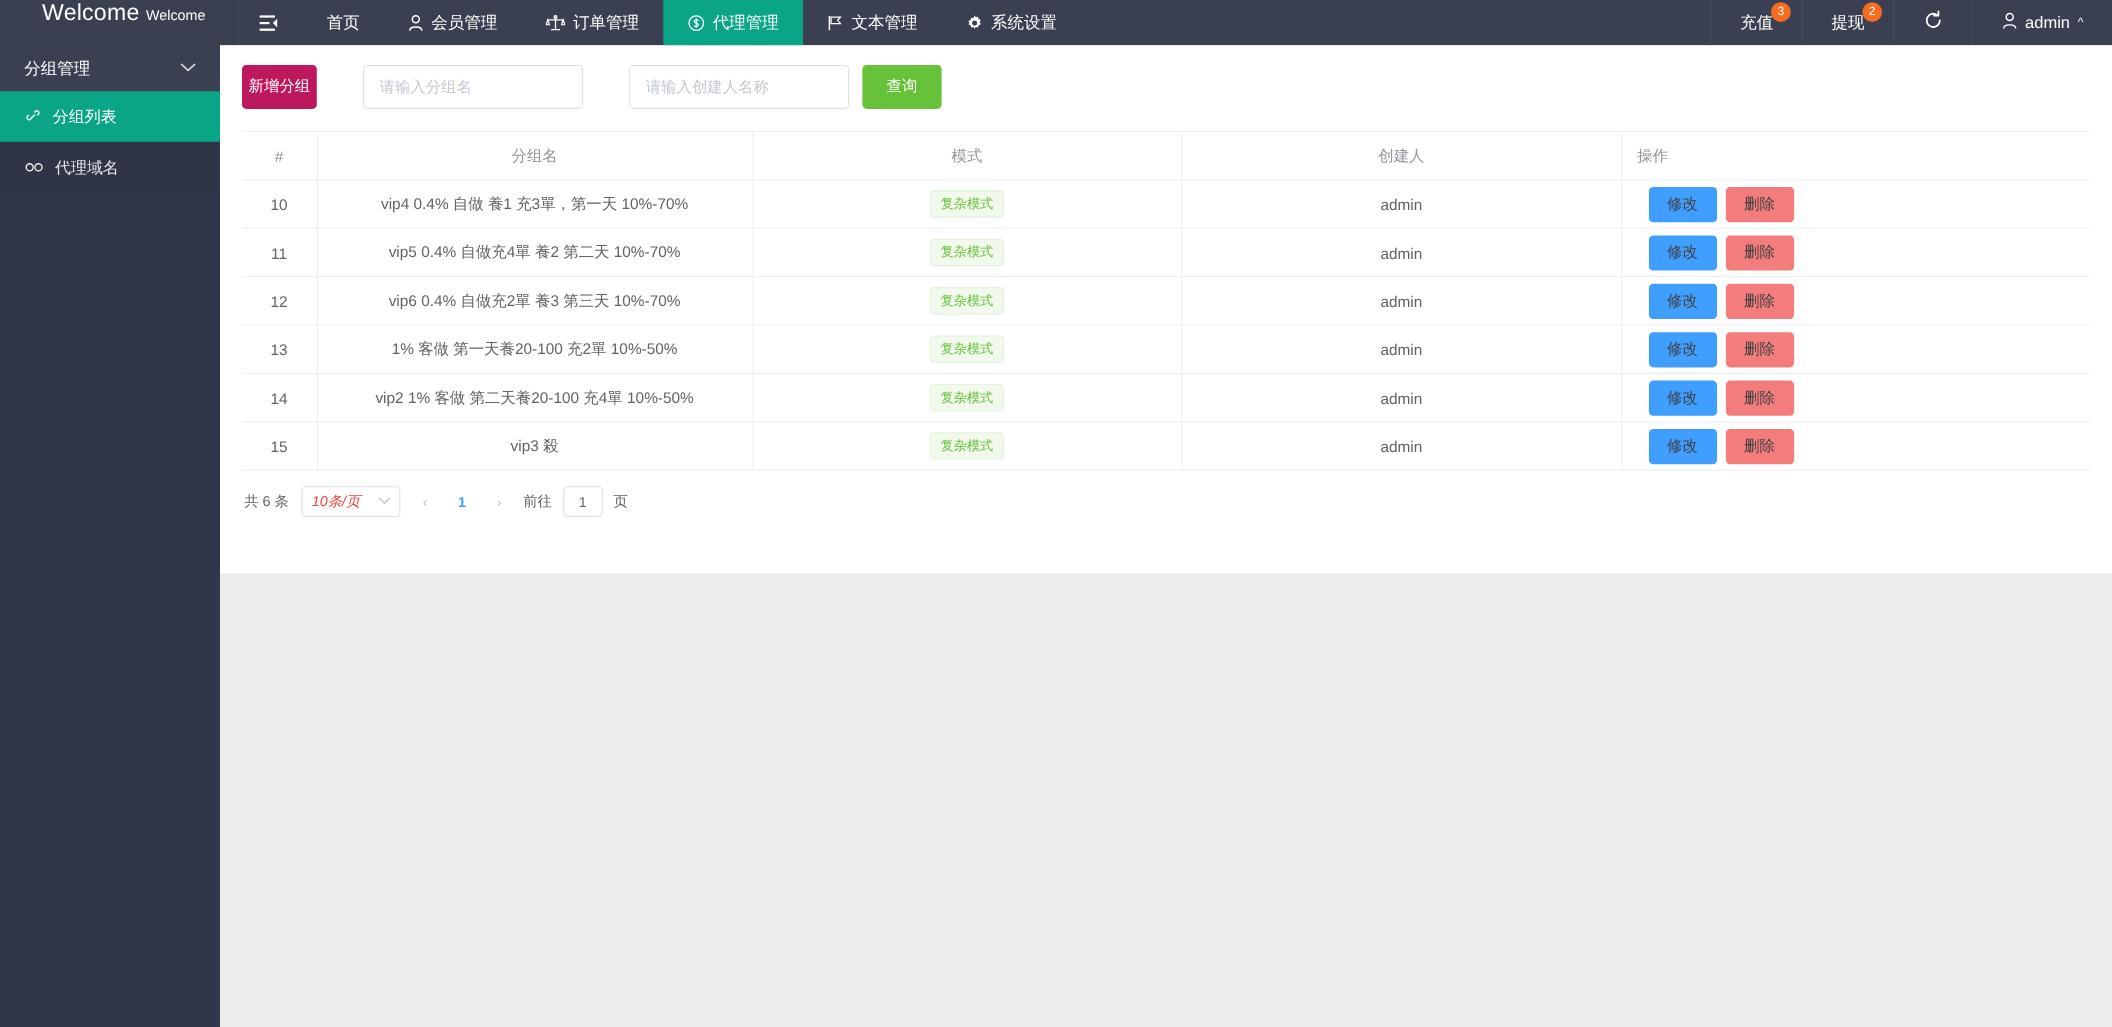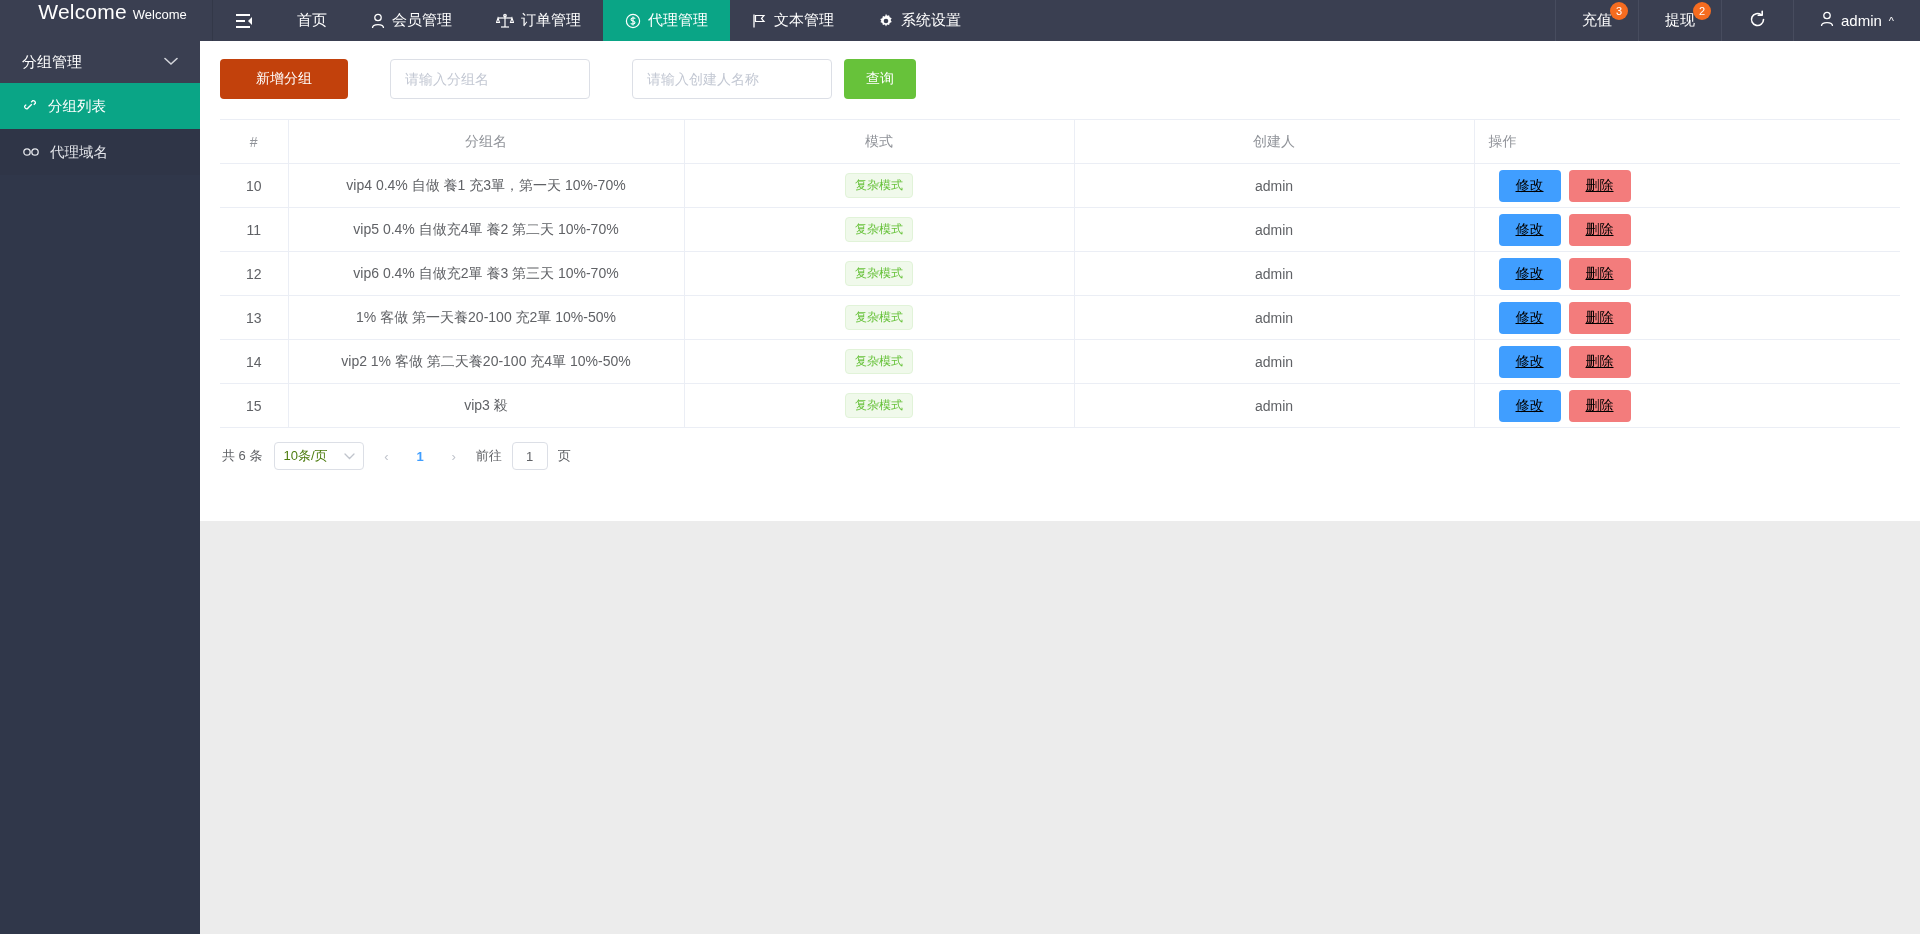--- a/index.html
+++ b/index.html
@@ -109,21 +109,21 @@
     min-height: 480px;
   }
 
   
   .toolbar { display: flex; align-items: center; gap: 12px; padding-bottom: 20px; }
   .btn {
     border: none; border-radius: 4px;
     font-size: 14px; color: #fff;
     cursor: pointer; font-family: inherit;
   }
-  .btn-primary { background: #c2410c; padding: 0 36px; height: 40px; }
+  .btn-primary { background: #be185d; padding: 0 6px; height: 40px; }
   .btn-query { background: #67c23a; padding: 0 22px; height: 40px; }
   .inp {
     height: 40px; width: 200px;
     border: 1px solid #dcdfe6; border-radius: 4px;
     padding: 0 14px; font-size: 14px;
     color: #606266; font-family: inherit;
     background: #fff;
     margin-left: 30px;
   }
   .inp::placeholder { color: #c3c8d3; }
@@ -157,37 +157,37 @@
     display: inline-block;
     background: #f0f9eb;
     border: 1px solid #e1f3d8;
     color: #67c23a;
     font-size: 12px;
     border-radius: 4px;
     padding: 4px 9px;
     line-height: 1.2;
   }
   .ops { display: flex; gap: 8px; padding-left: 10px; }
-  .btn-sm { height: 32px; padding: 0 17px; border-radius: 4px; border: none; font-size: 14px; color: #000000; cursor: pointer; font-family: inherit; text-decoration: underline; }
+  .btn-sm { height: 32px; padding: 0 17px; border-radius: 4px; border: none; font-size: 14px; color: #404040; cursor: pointer; font-family: inherit; }
   .btn-edit { background: #409eff; }
   .btn-del { background: #f37c7c; }
 
   
   .pager {
     display: flex; align-items: center; gap: 10px;
     height: 56px; padding-left: 2px;
     font-size: 13px; color: #606266;
   }
   .pager-total { margin-right: 2px; }
   .pg-select {
     height: 28px; width: 90px;
     border: 1px solid #dcdfe6; border-radius: 4px;
-    background: #fff; font-size: 13px; color: #4d7c0f;
+    background: #fff; font-size: 13px; color: #ef4444;
     display: flex; align-items: center; justify-content: space-between;
-    padding: 0 8px; cursor: pointer;
+    padding: 0 8px; cursor: pointer; font-style: italic;
   }
   .pg-select .chev { color: #c0c4cc; font-size: 10px; }
   .pg-arrow {
     width: 24px; height: 28px; display: flex; align-items: center; justify-content: center;
     color: #c0c4cc; font-size: 13px; cursor: pointer; background: #fff;
   }
   .pg-num { color: #409eff; font-weight: bold; font-size: 13px; padding: 0 8px; cursor: pointer; }
   .pg-jump-input {
     width: 36px; height: 28px; text-align: center;
     border: 1px solid #dcdfe6; border-radius: 4px;

